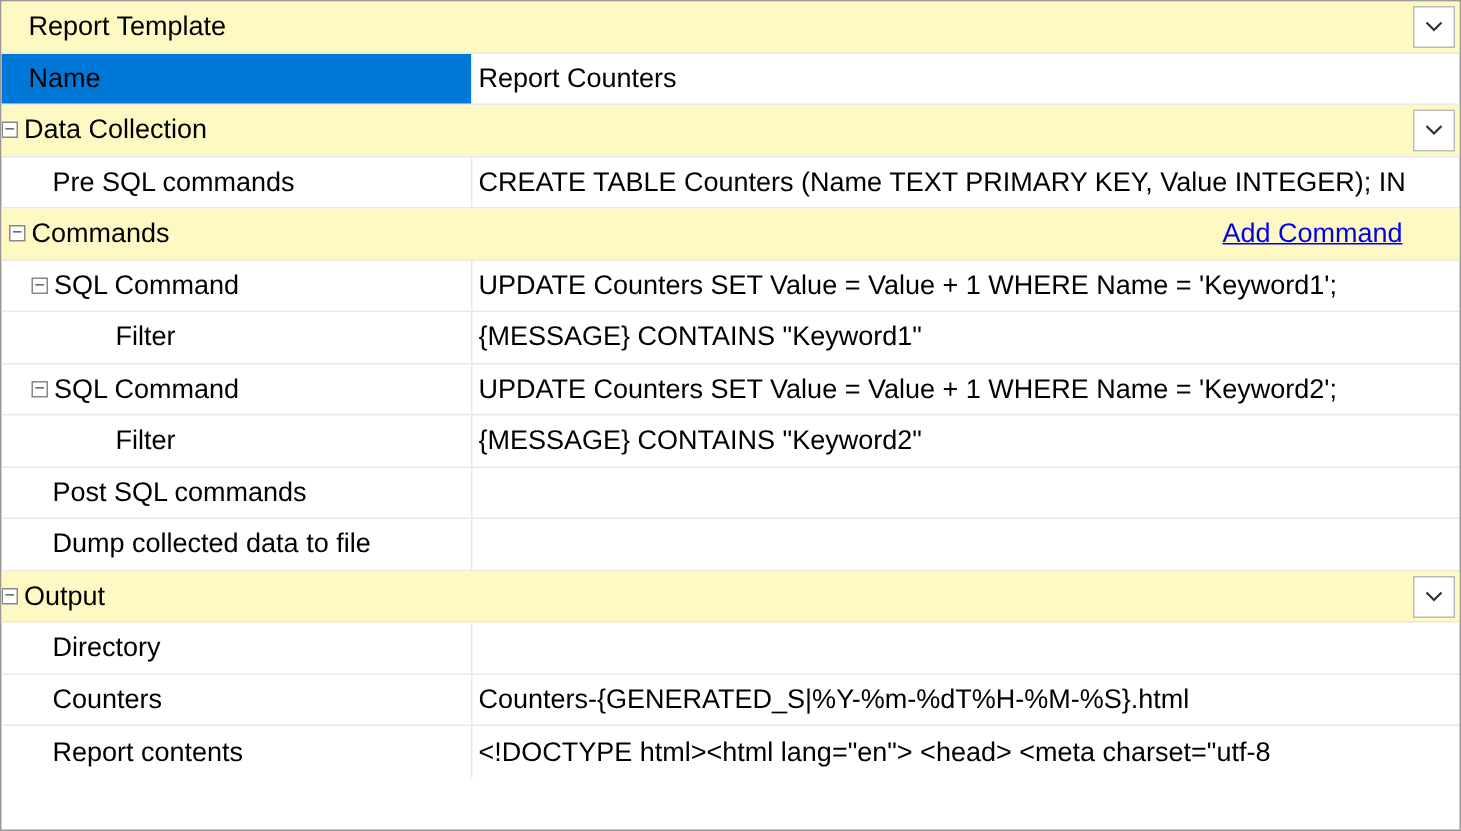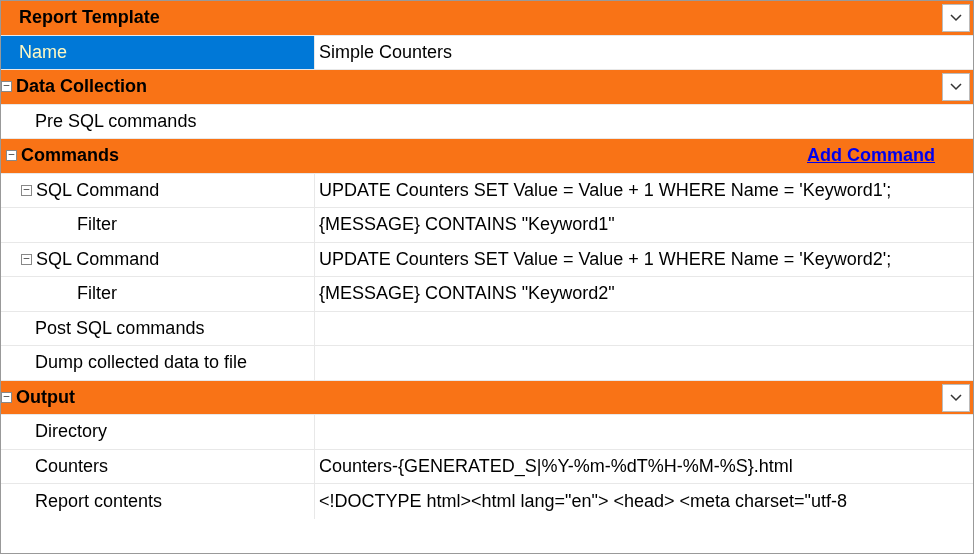--- a/index.html
+++ b/index.html
@@ -34,22 +34,22 @@
   }
   .value-col {
     flex: 1 1 auto;
     display: flex;
     align-items: center;
     padding: 0 4px;
     overflow: hidden;
     border-left: 1px solid #e8e8e8;
   }
   .section {
-    background: #f97316;
-    font-weight: 700;
+    background: #fef9c3;
+    font-weight: 400;
   }
   .section .value-col { border-left: none; }
   .expander {
     width: 11px;
     height: 11px;
     border: 1px solid #888;
     display: inline-flex;
     align-items: center;
     justify-content: center;
     font-size: 11px;
@@ -75,21 +75,21 @@
     width: 28px;
     height: 28px;
     border: 1px solid #bbb;
     background: #fff;
     display: flex;
     align-items: center;
     justify-content: center;
   }
   .drop-btn svg { width: 12px; height: 8px; }
   .row-rel { position: relative; }
-  .selected { background: #0078d7; color: #fef9c3; }
+  .selected { background: #0078d7; color: #000000; }
   .link {
     color: #0000ee;
     text-decoration: underline;
     cursor: pointer;
   }
   .right-align {
     margin-left: auto;
     padding-right: 34px;
   }
   .truncate { overflow: hidden; text-overflow: clip; white-space: nowrap; }
@@ -109,21 +109,21 @@
           <path d="M1 1 L6 6 L11 1" stroke="#333" stroke-width="1.5" fill="none"></path>
         </svg>
     </div>
   </div>
 
   <div class="row">
     <div class="label-col indent-0 selected">
       <span>Name</span>
     </div>
     <div class="value-col">
-      <span>Simple Counters</span>
+      <span>Report Counters</span>
     </div>
   </div>
 
 
   <div class="row section row-rel">
     <div class="label-col with-expander-0">
       <span class="expander"></span>
       <span>Data Collection</span>
     </div>
     <div class="value-col"></div>
@@ -131,20 +131,23 @@
       <svg viewBox="0 0 12 8">
           <path d="M1 1 L6 6 L11 1" stroke="#333" stroke-width="1.5" fill="none"></path>
         </svg>
     </div>
   </div>
 
   <div class="row">
     <div class="label-col indent-1">
       <span>Pre SQL commands</span>
     </div>
+    <div class="value-col">
+      <span class="truncate">CREATE TABLE Counters (Name TEXT PRIMARY KEY, Value INTEGER); IN</span>
+    </div>
   </div>
 
   <div class="row section row-rel">
     <div class="label-col with-expander-1">
       <span class="expander"></span>
       <span>Commands</span>
     </div>
     <div class="value-col">
       <span class="link right-align">Add Command</span>
     </div>

